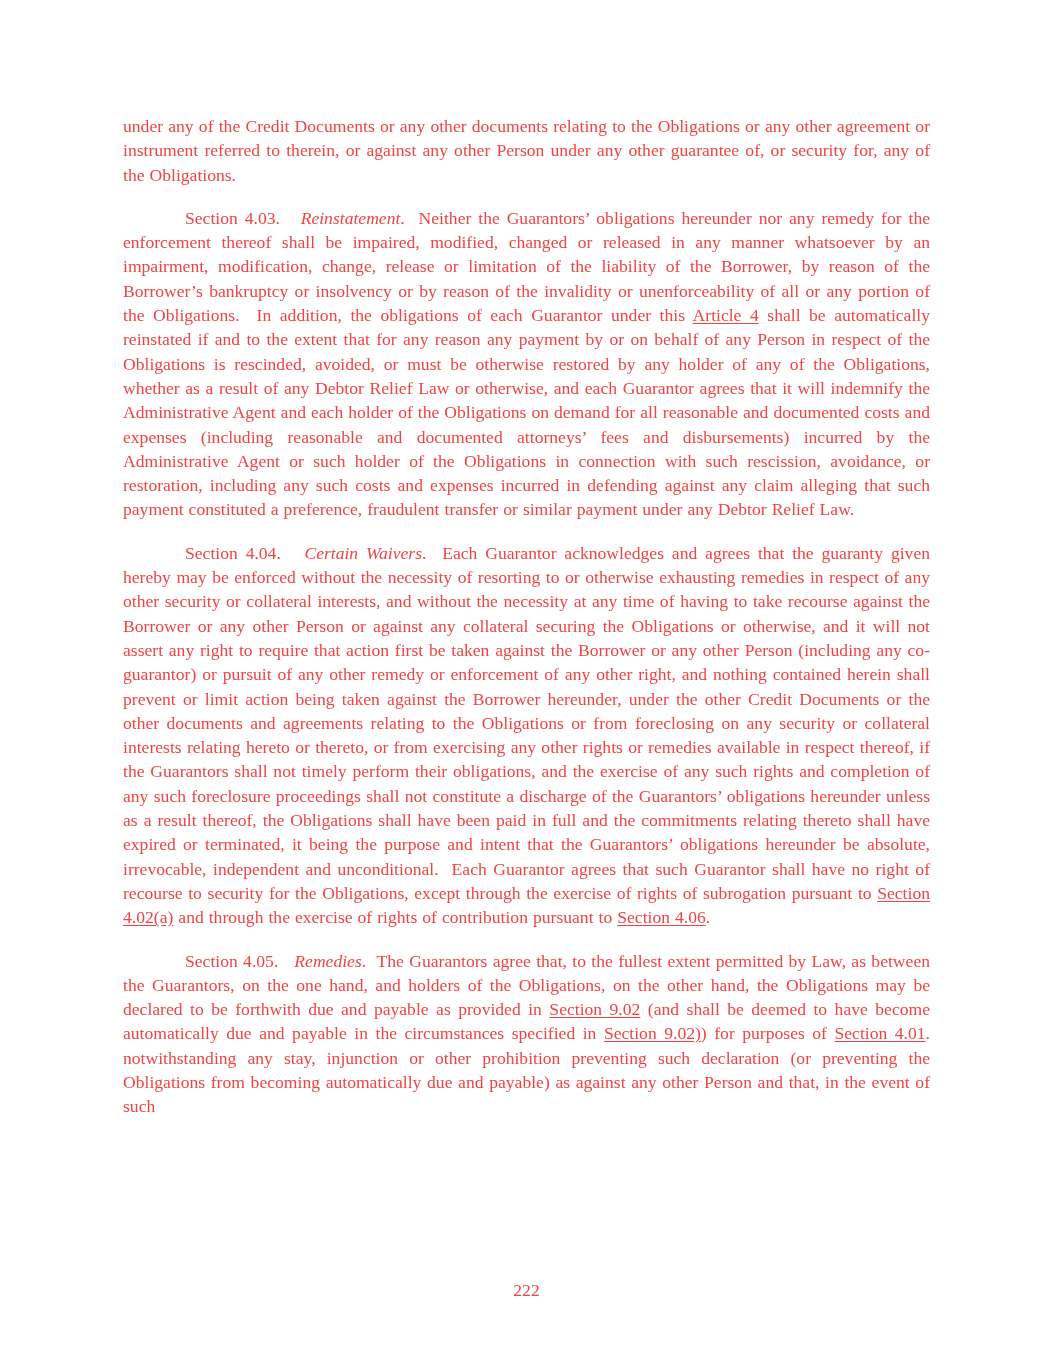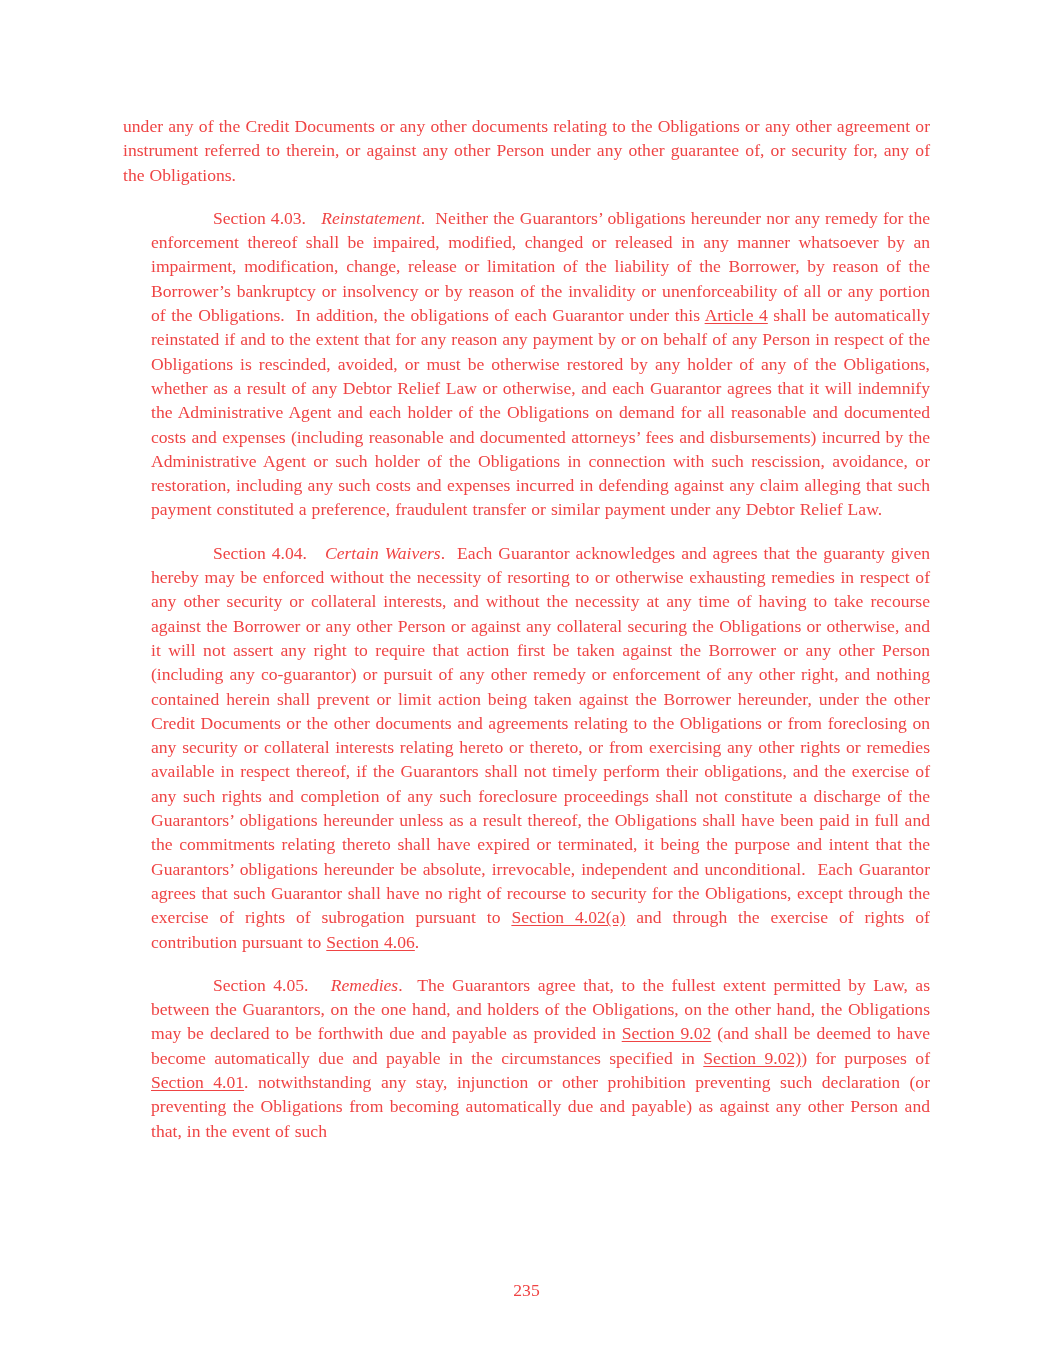--- a/index.html
+++ b/index.html
@@ -25,21 +25,20 @@
   p.para {
     margin: 0 0 19px 0;
     font-size: 17.6px;
     line-height: 24.3px;
     text-align: justify;
     text-align-last: left;
     word-spacing: 0.6px;
   }
   p.para.indent {
     text-indent: 62px;
-    margin-left: 28px;
   }
   .run-i { font-style: italic; }
   .run-u { text-decoration: underline; text-underline-offset: 2px; }
   .page-number {
     position: absolute;
     top: 1278px;
     left: 123px;
     width: 807px;
     text-align: center;
     font-size: 17.6px;
@@ -49,14 +48,14 @@
 </head>
 <body>
 
 <div class="page">
   <div class="text-block" id="text-block">
       <p class="para"><span>under any of the Credit Documents or any other documents relating to the Obligations or any other agreement or instrument referred to therein, or against any other Person under any other guarantee of, or security for, any of the Obligations.</span></p>
       <p class="para indent"><span>Section 4.03.&nbsp;&nbsp; </span><span class="run-i">Reinstatement</span><span>.&nbsp; Neither the Guarantors’ obligations hereunder nor any remedy for the enforcement thereof shall be impaired, modified, changed or released in any manner whatsoever by an impairment, modification, change, release or limitation of the liability of the Borrower, by reason of the Borrower’s bankruptcy or insolvency or by reason of the invalidity or unenforceability of all or any portion of the Obligations.&nbsp; In addition, the obligations of each Guarantor under this </span><span class="run-u">Article 4</span><span> shall be automatically reinstated if and to the extent that for any reason any payment by or on behalf of any Person in respect of the Obligations is rescinded, avoided, or must be otherwise restored by any holder of any of the Obligations, whether as a result of any Debtor Relief Law or otherwise, and each Guarantor agrees that it will indemnify the Administrative Agent and each holder of the Obligations on demand for all reasonable and documented costs and expenses (including reasonable and documented attorneys’ fees and disbursements) incurred by the Administrative Agent or such holder of the Obligations in connection with such rescission, avoidance, or restoration, including any such costs and expenses incurred in defending against any claim alleging that such payment constituted a preference, fraudulent transfer or similar payment under any Debtor Relief Law.</span></p>
       <p class="para indent"><span>Section 4.04.&nbsp;&nbsp; </span><span class="run-i">Certain Waivers</span><span>.&nbsp; Each Guarantor acknowledges and agrees that the guaranty given hereby may be enforced without the necessity of resorting to or otherwise exhausting remedies in respect of any other security or collateral interests, and without the necessity at any time of having to take recourse against the Borrower or any other Person or against any collateral securing the Obligations or otherwise, and it will not assert any right to require that action first be taken against the Borrower or any other Person (including any co-guarantor) or pursuit of any other remedy or enforcement of any other right, and nothing contained herein shall prevent or limit action being taken against the Borrower hereunder, under the other Credit Documents or the other documents and agreements relating to the Obligations or from foreclosing on any security or collateral interests relating hereto or thereto, or from exercising any other rights or remedies available in respect thereof, if the Guarantors shall not timely perform their obligations, and the exercise of any such rights and completion of any such foreclosure proceedings shall not constitute a discharge of the Guarantors’ obligations hereunder unless as a result thereof, the Obligations shall have been paid in full and the commitments relating thereto shall have expired or terminated, it being the purpose and intent that the Guarantors’ obligations hereunder be absolute, irrevocable, independent and unconditional.&nbsp; Each Guarantor agrees that such Guarantor shall have no right of recourse to security for the Obligations, except through the exercise of rights of subrogation pursuant to </span><span class="run-u">Section 4.02(a)</span><span> and through the exercise of rights of contribution pursuant to </span><span class="run-u">Section 4.06</span><span>.</span></p>
       <p class="para indent"><span>Section 4.05.&nbsp;&nbsp; </span><span class="run-i">Remedies</span><span>.&nbsp; The Guarantors agree that, to the fullest extent permitted by Law, as between the Guarantors, on the one hand, and holders of the Obligations, on the other hand, the Obligations may be declared to be forthwith due and payable as provided in </span><span class="run-u">Section 9.02</span><span> (and shall be deemed to have become automatically due and payable in the circumstances specified in </span><span class="run-u">Section 9.02)</span><span>) for purposes of </span><span class="run-u">Section 4.01</span><span>. notwithstanding any stay, injunction or other prohibition preventing such declaration (or preventing the Obligations from becoming automatically due and payable) as against any other Person and that, in the event of such</span></p>
     </div>
-  <div class="page-number">235</div>
+  <div class="page-number">222</div>
 </div>
 
 </body></html>

